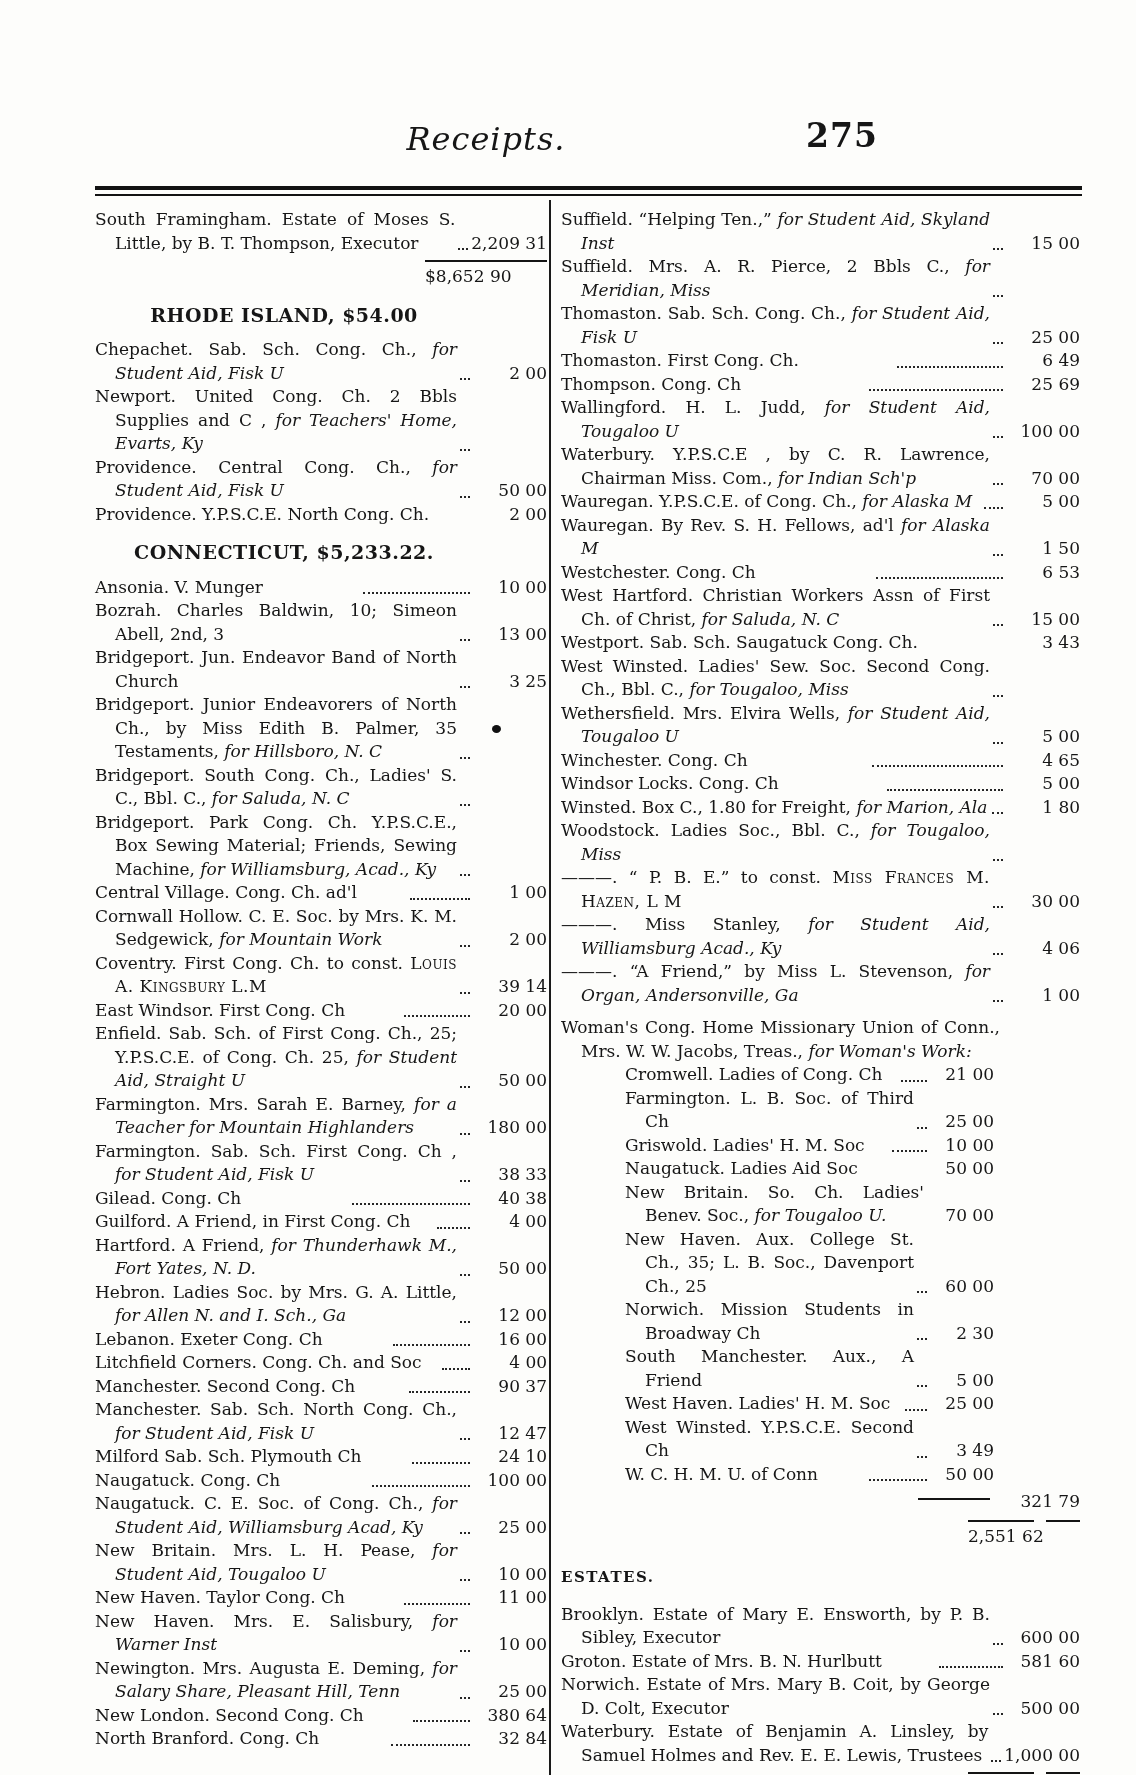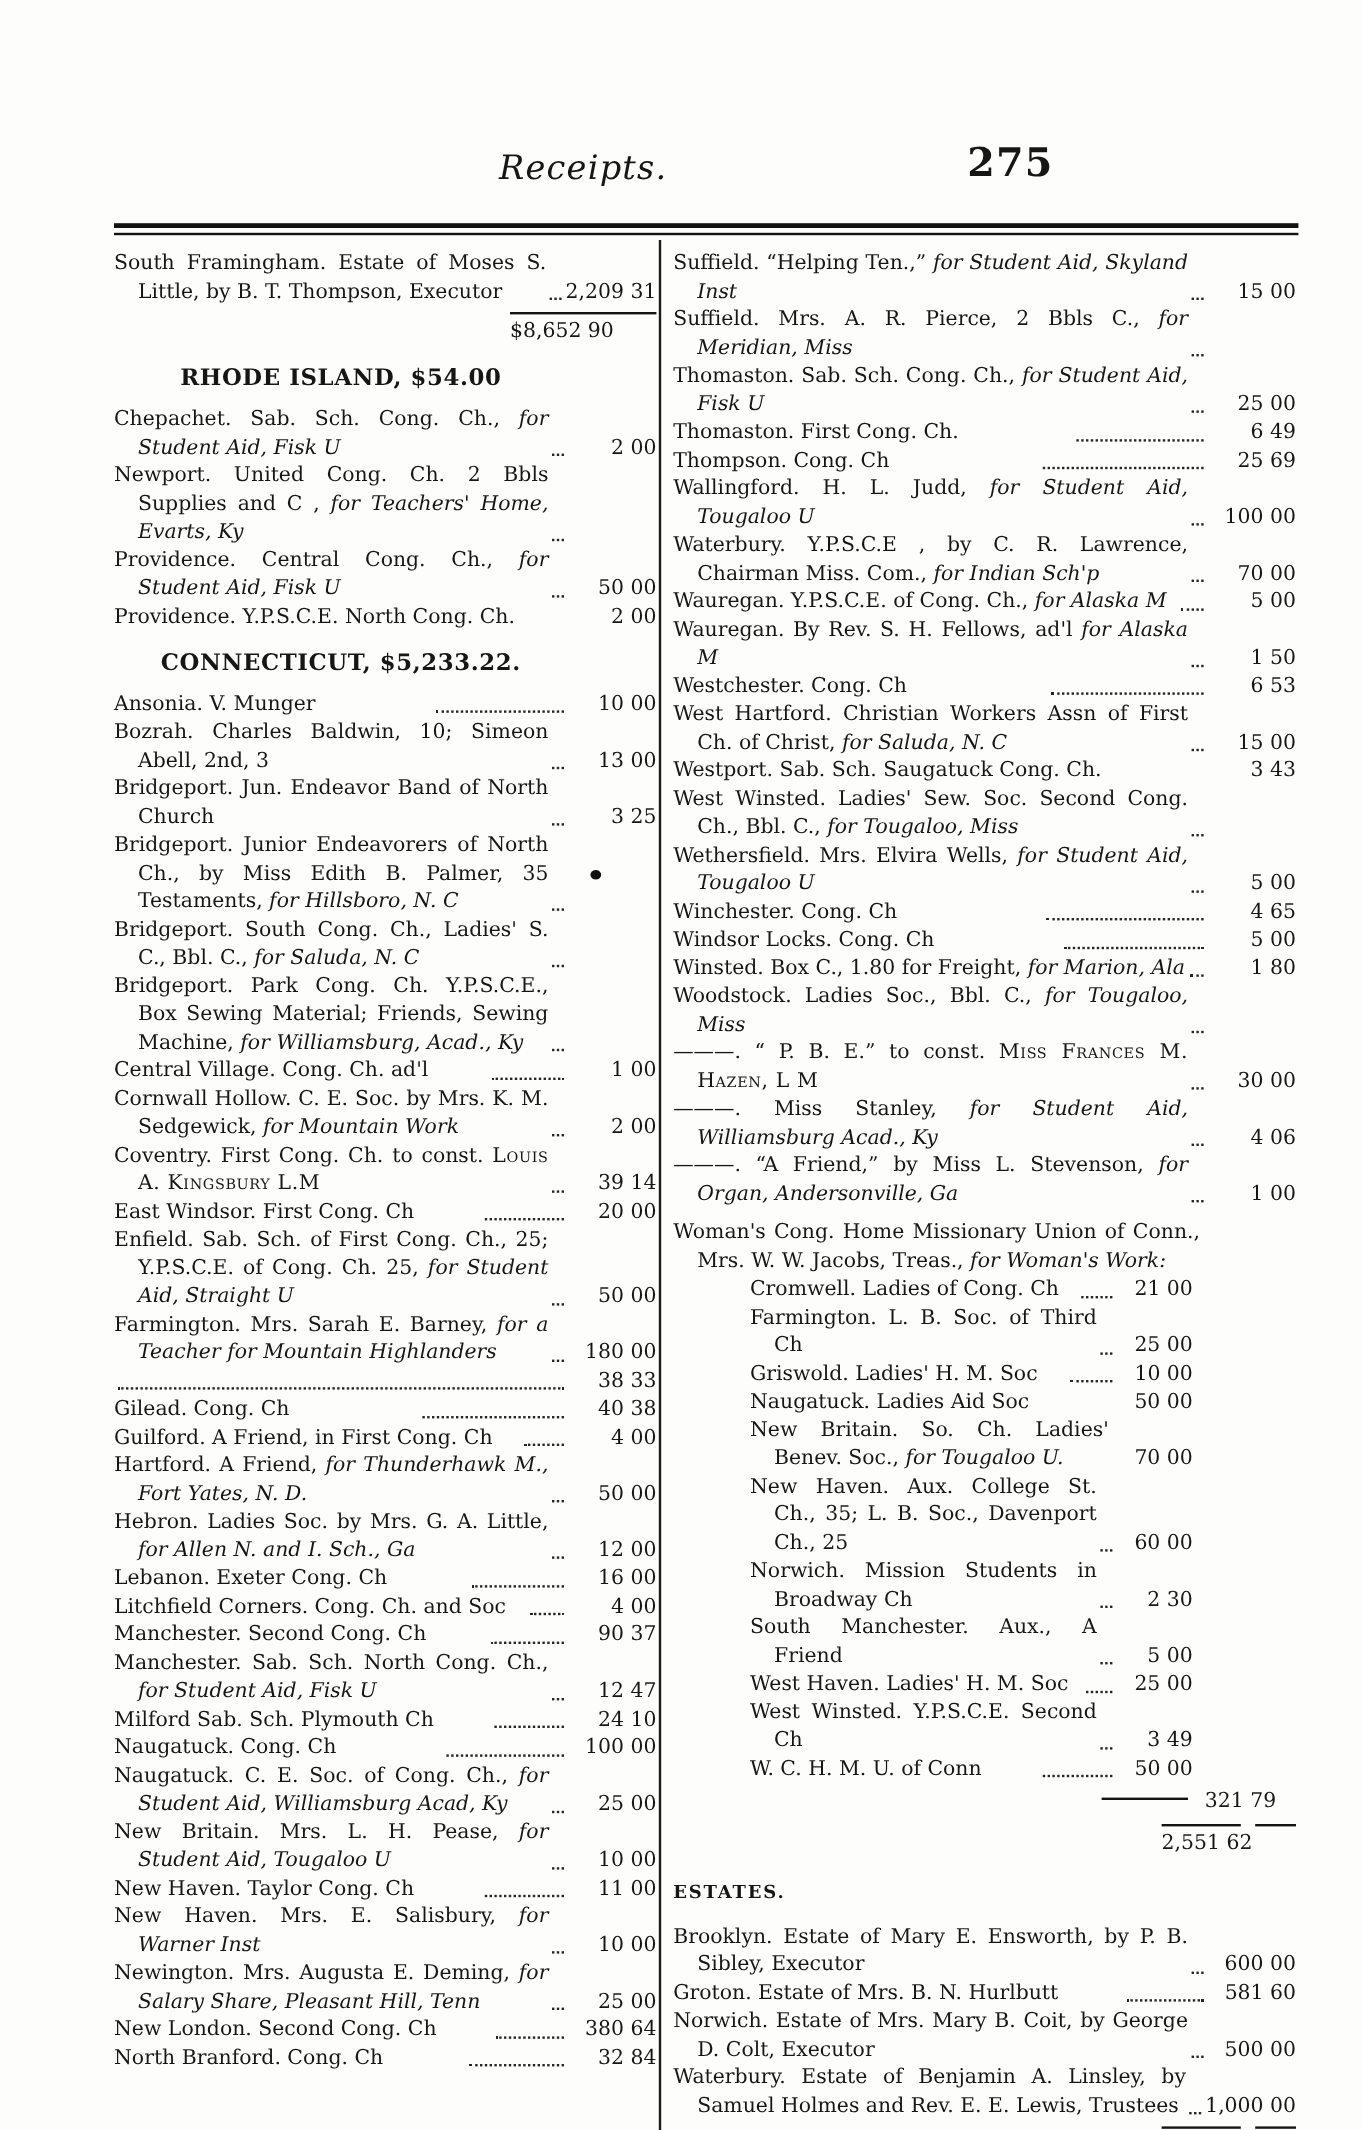--- a/index.html
+++ b/index.html
@@ -6,21 +6,21 @@
   body{
     width:1136px;height:1775px;overflow:hidden;
     background:#fdfdfb;color:#161616;
     font-family:"DejaVu Serif","Liberation Serif",serif;
     font-size:17px;line-height:23.5px;
   }
   .page{padding:128px 54px 0 95px;position:relative;}
   .header{position:relative;height:58px;}
   .title{
     position:absolute;left:0;width:782px;text-align:center;
-    font-style:italic;font-size:28px;letter-spacing:1px;
+    font-style:italic;font-size:32px;letter-spacing:1px;
   }
   .pagenum{
     position:absolute;right:204px;top:-4px;
     font-weight:bold;font-size:33px;letter-spacing:1px;
   }
   .dblrule{
     border-top:4px solid #131313;border-bottom:2px solid #131313;
     height:4px;margin-bottom:4px;
   }
   .cols{display:flex;align-items:stretch;}
@@ -56,21 +56,21 @@
   .total{display:flex;justify-content:flex-end;margin:5px 0 9px;}
   .totbox{text-align:left;}
   .rule2{display:flex;justify-content:flex-end;gap:12px;margin-bottom:3px;}
   .rule2 span{display:block;border-top:2px solid #141414;}
   .rule2 .r-single{width:122px;}
   .rule2 .r-dollars{width:66px;}
   .rule2 .r-cents{width:34px;}
   .tamt{white-space:pre;}
   .subtot{display:flex;justify-content:flex-end;align-items:center;margin:4px 0 6px;}
   .dashrule{width:72px;border-top:2px solid #141414;margin:0 14px 5px 0;}
-  .subtot .amt{flex:0 0 76px;text-align:left;white-space:pre;}
+  .subtot .amt{flex:0 0 76px;text-align:right;white-space:pre;}
   .inkdot{
     position:absolute;right:46px;top:32px;width:9px;height:8px;
     background:#111;border-radius:50%;
   }
 </style>
 </head>
 <body>
 
 <div class="page">
   <div class="header">
@@ -170,20 +170,21 @@
           <span class="txt"><span>Enfield.  Sab. Sch. of First Cong. Ch., 25; Y.P.S.C.E. of Cong. Ch. 25, </span><span class="it">for Student Aid, Straight U</span></span>
           <span class="leader"></span>
           <span class="amt">50 00</span>
         </div>
         <div class="row">
           <span class="txt"><span>Farmington.  Mrs. Sarah E. Barney, </span><span class="it">for a Teacher for Mountain Highlanders</span></span>
           <span class="leader"></span>
           <span class="amt">180 00</span>
         </div>
         <div class="row">
+          <span class="txt"><span>Farmington.  Sab. Sch. First Cong. Ch , </span><span class="it">for Student Aid, Fisk U</span></span>
           <span class="leader"></span>
           <span class="amt">38 33</span>
         </div>
         <div class="row">
           <span class="txt"><span>Gilead.  Cong. Ch</span></span>
           <span class="leader"></span>
           <span class="amt">40 38</span>
         </div>
         <div class="row">
           <span class="txt"><span>Guilford.  A Friend, in First Cong. Ch</span></span>

